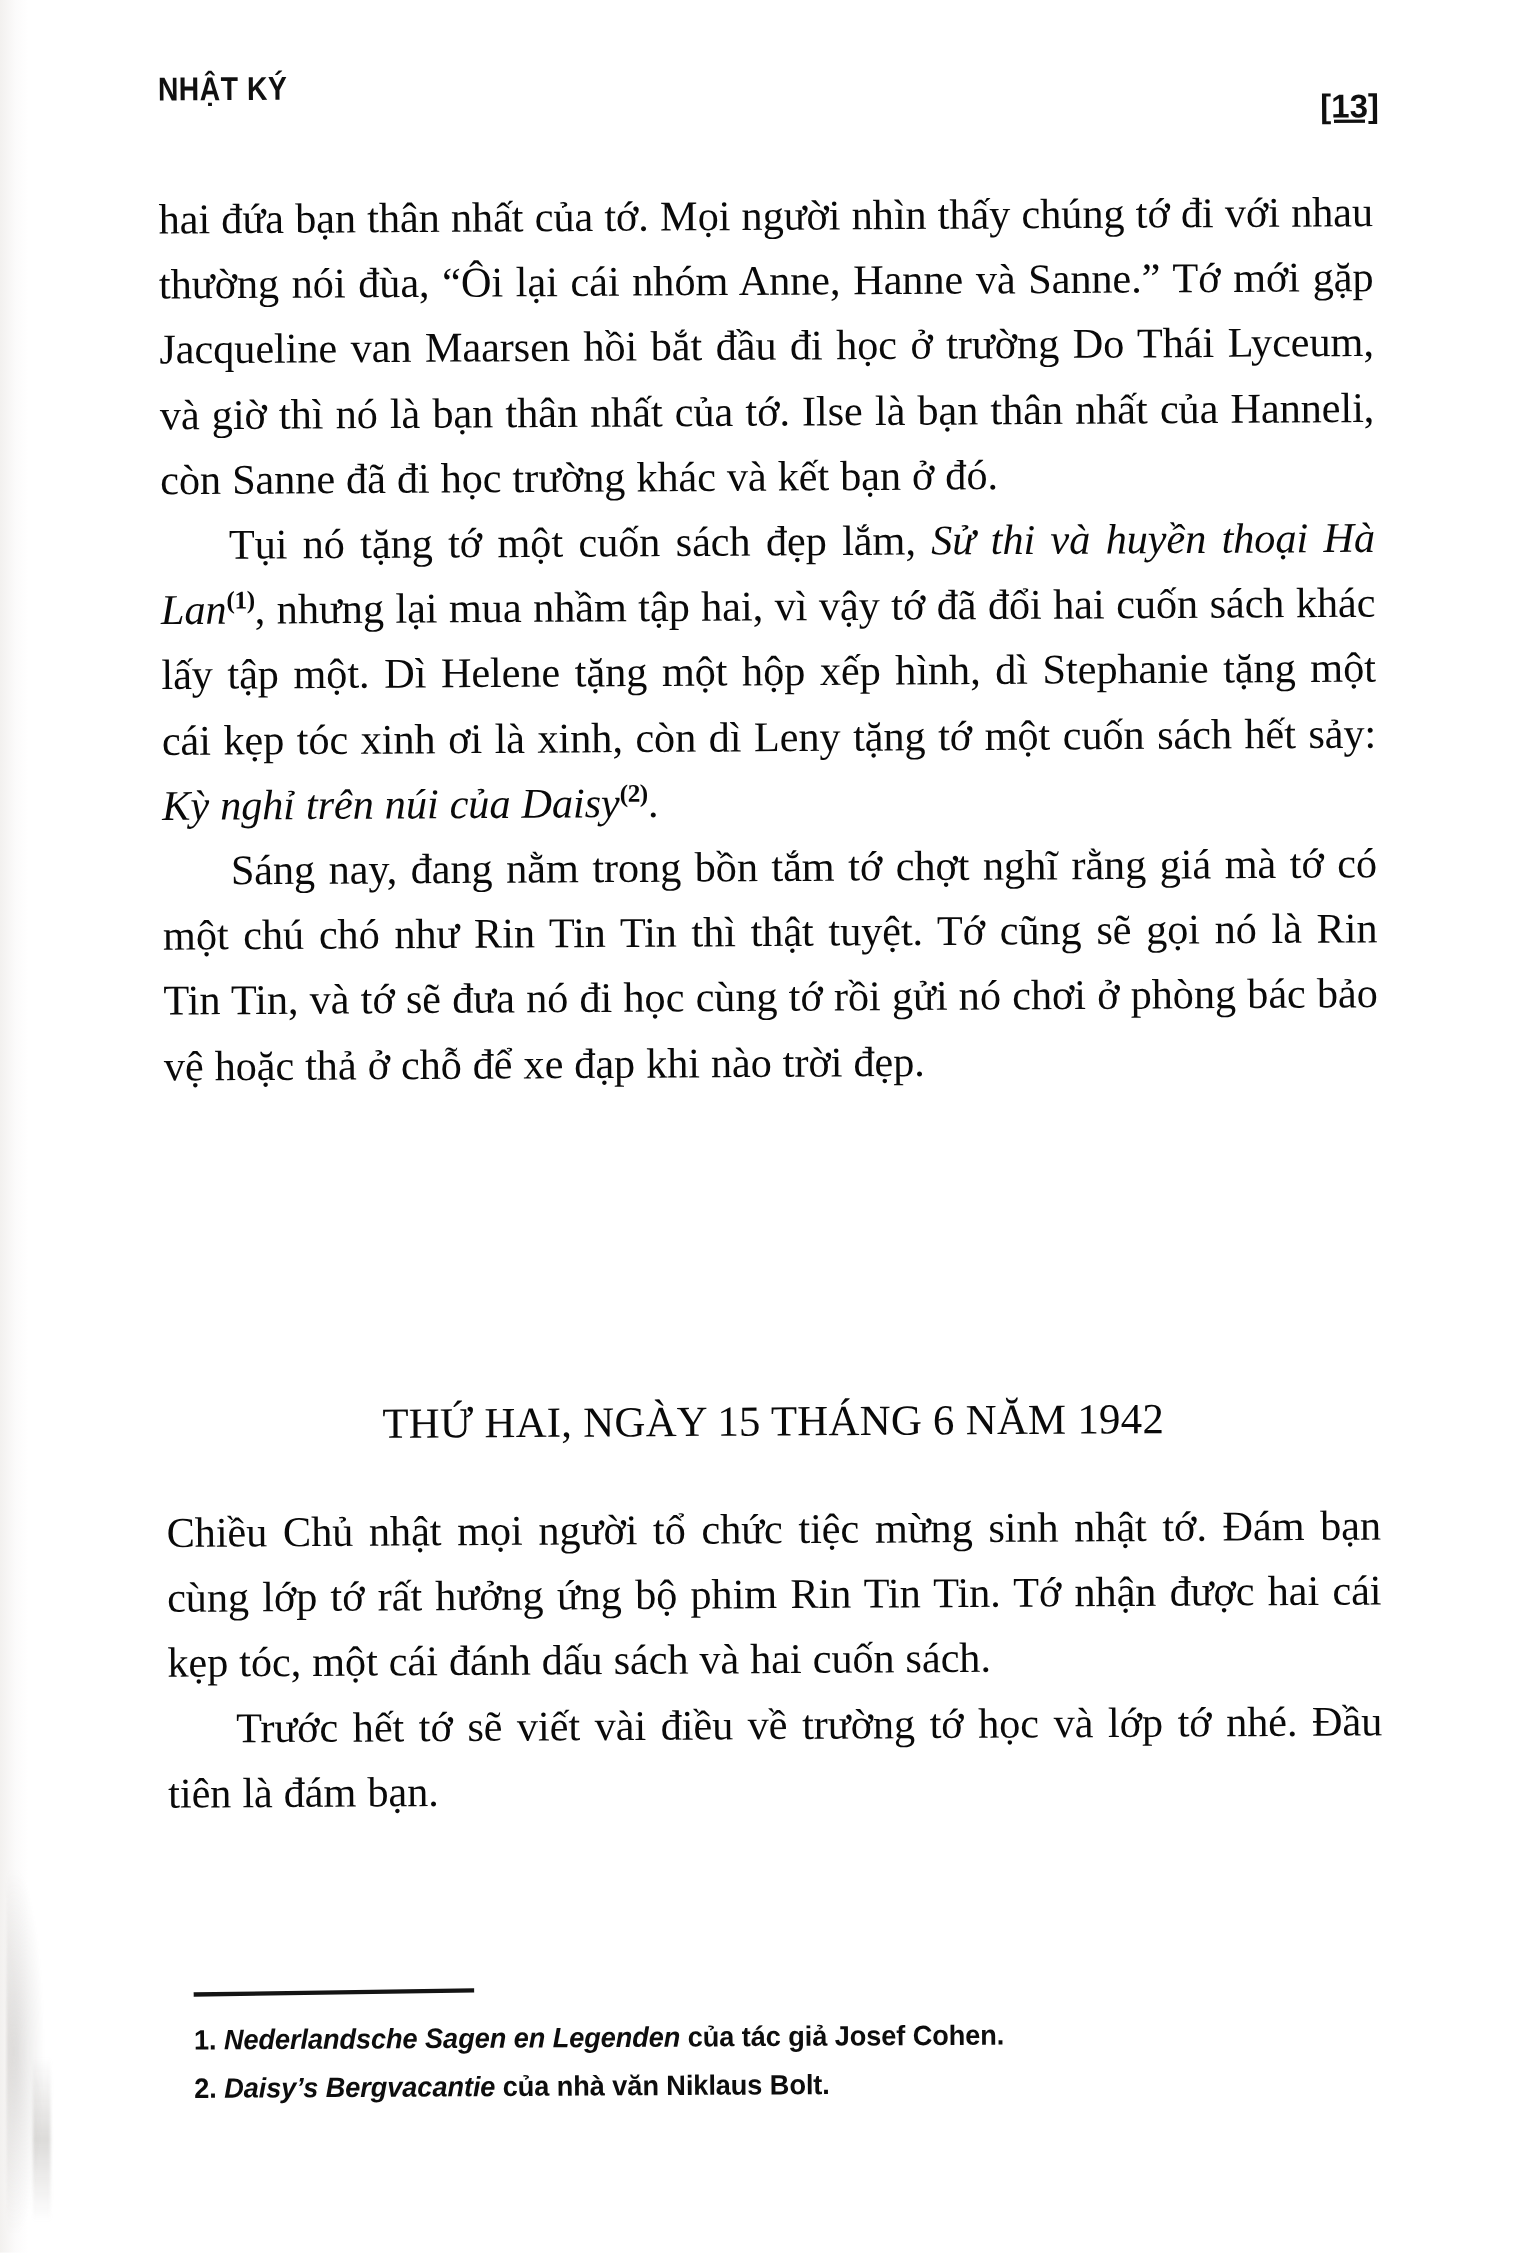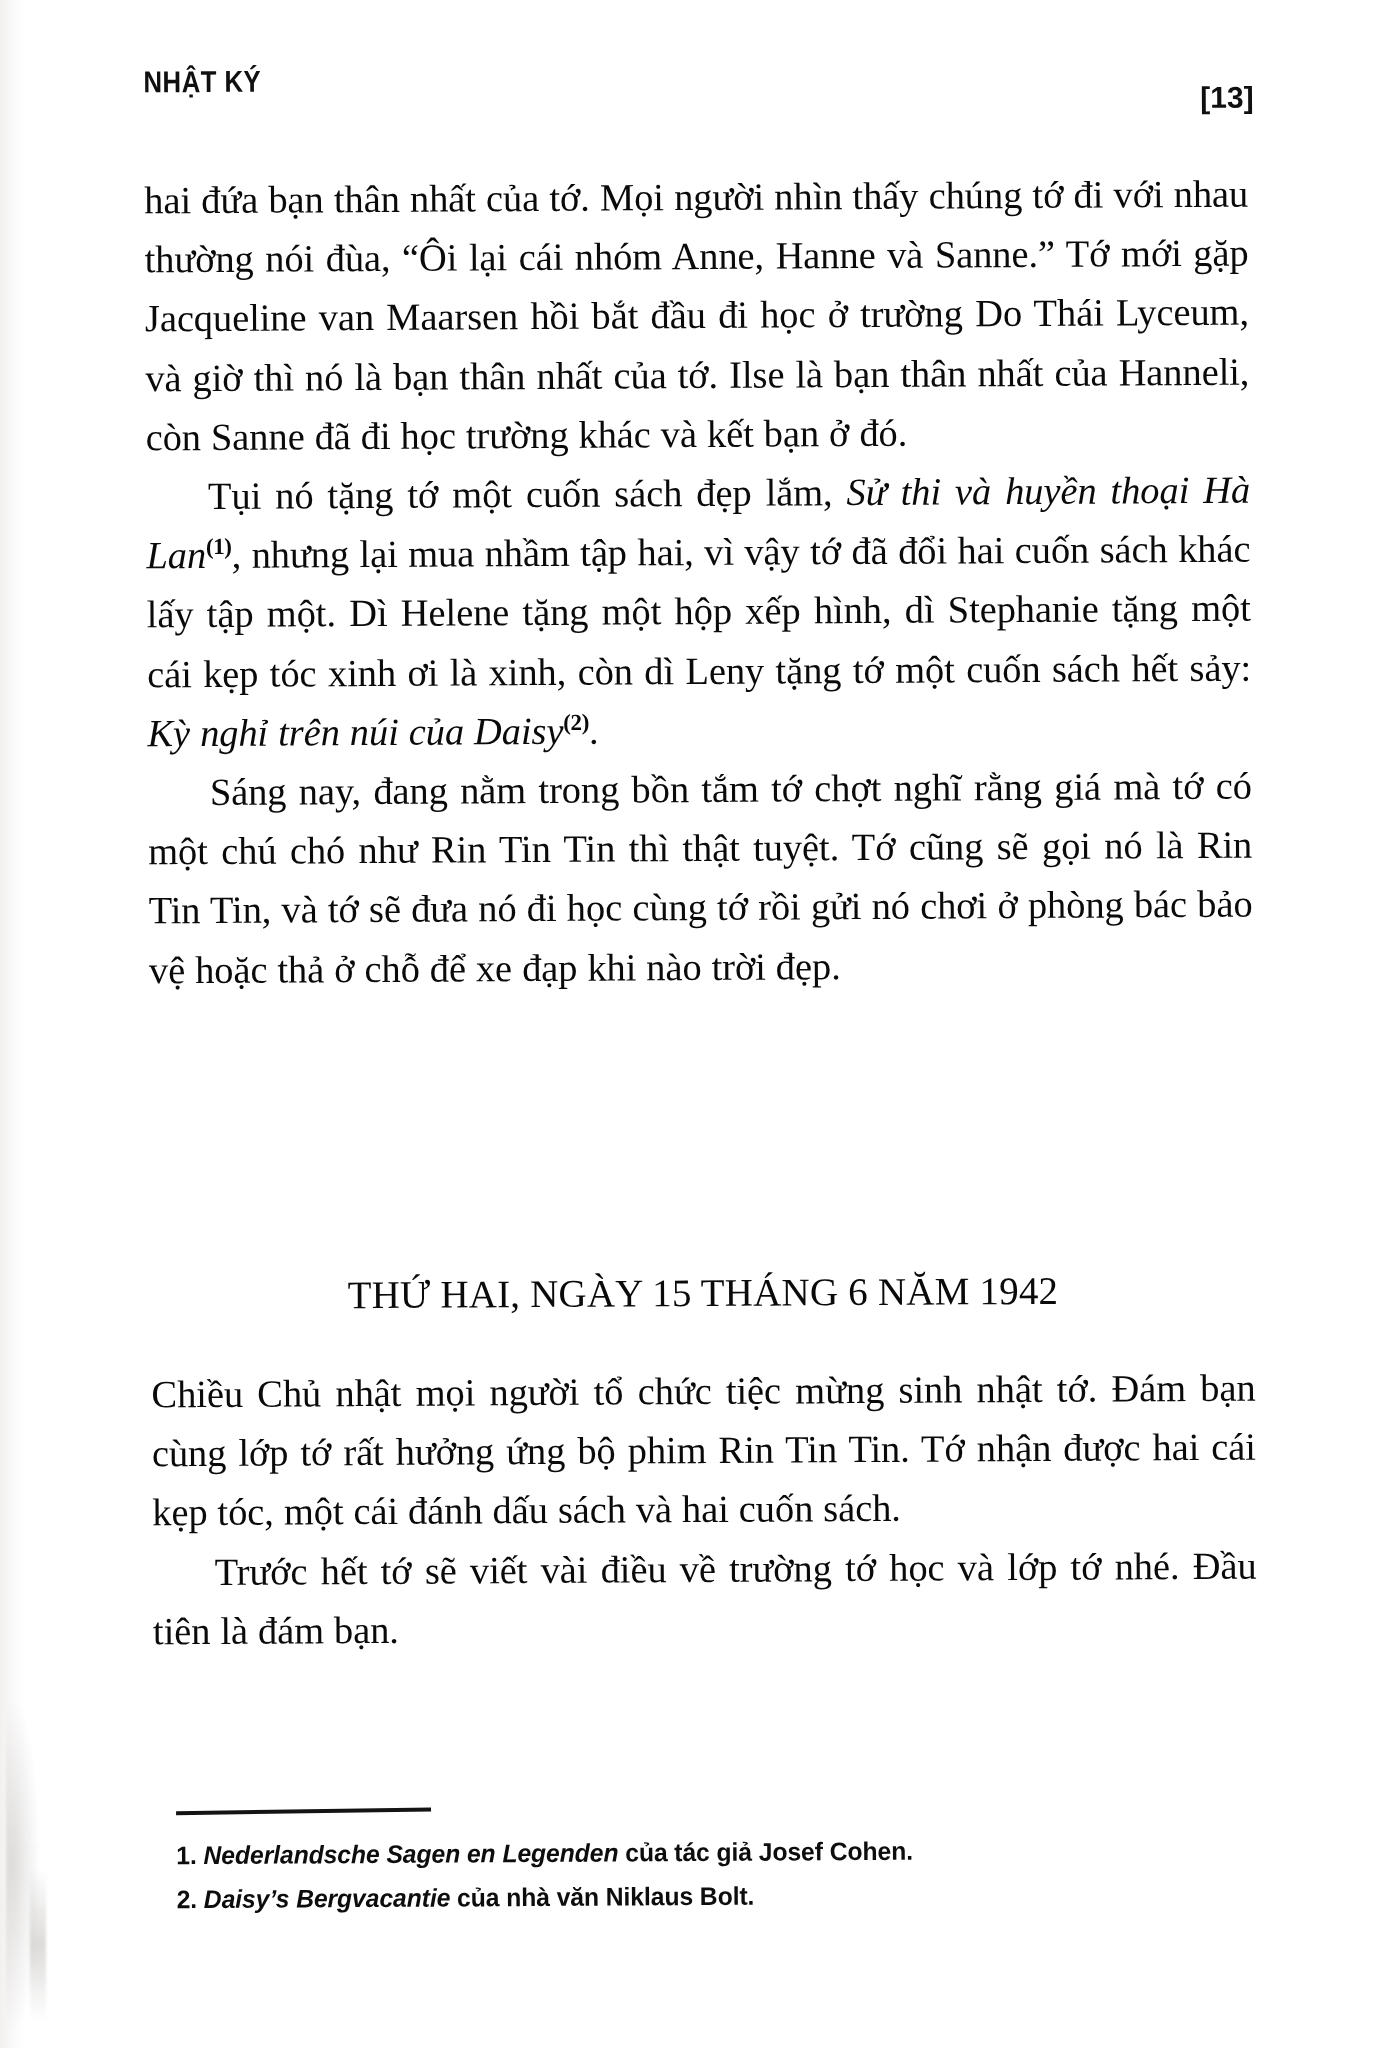--- a/index.html
+++ b/index.html
@@ -76,20 +76,21 @@
   }
   .folio {
     position: absolute;
     right: 0;
     top: 22px;
     font-family: "Liberation Sans", sans-serif;
     font-weight: bold;
     font-size: 30px;
     letter-spacing: 0px;
     color: #101010;
+    text-decoration: underline;
   }
 
   
   .textblock {
     position: absolute;
     left: 148px;
     top: 168px;
     width: 1104px;
   }
   .para {

